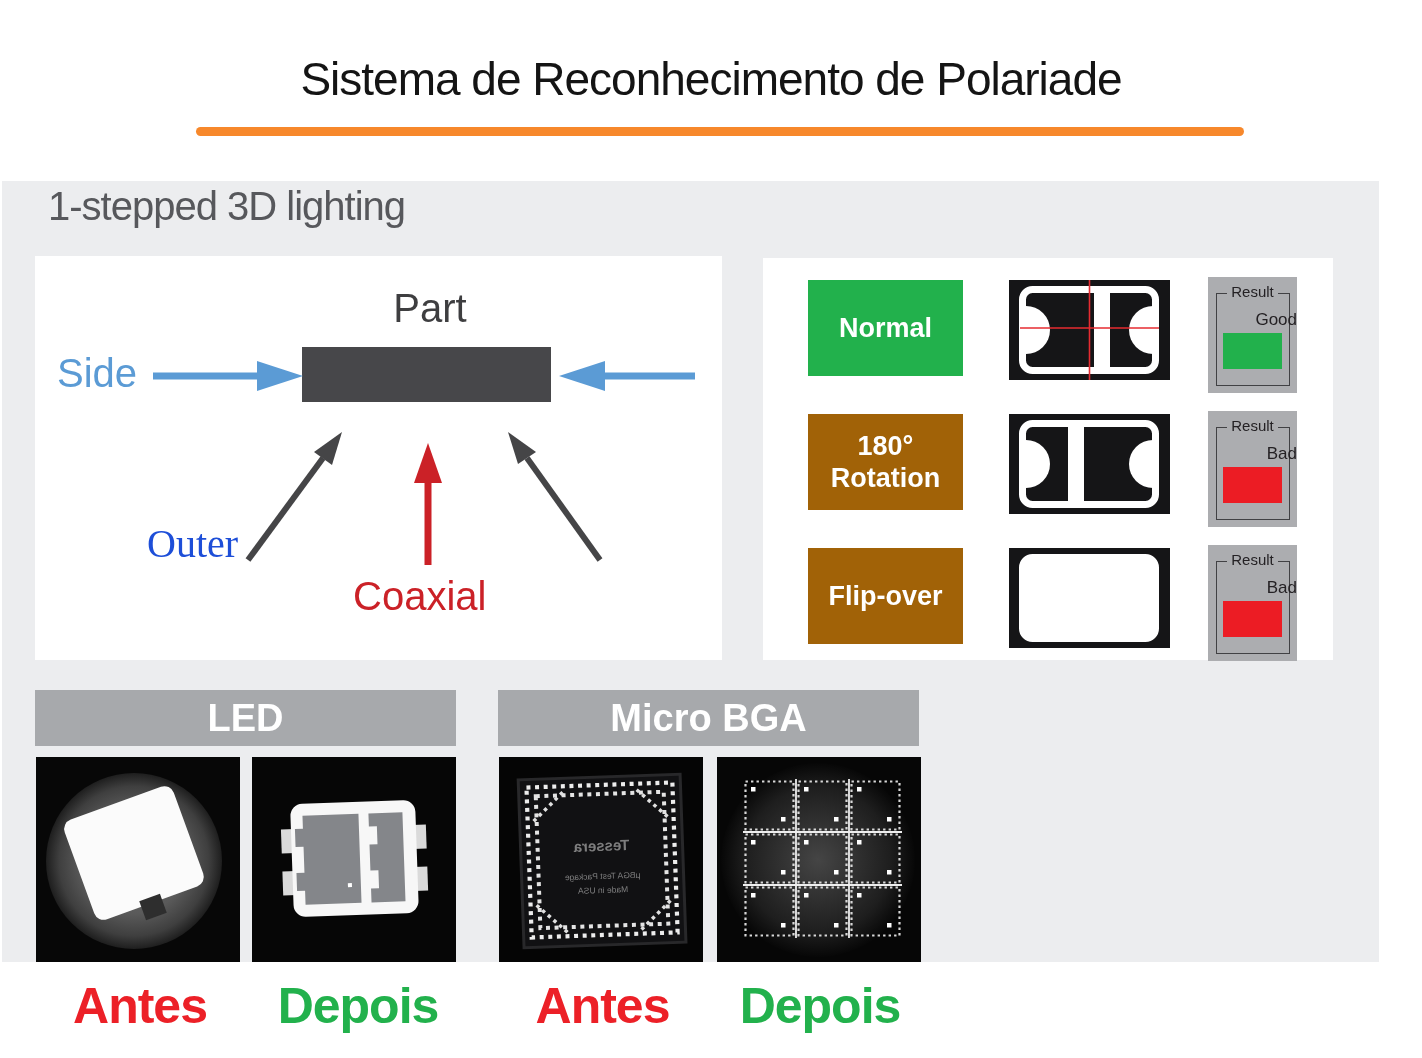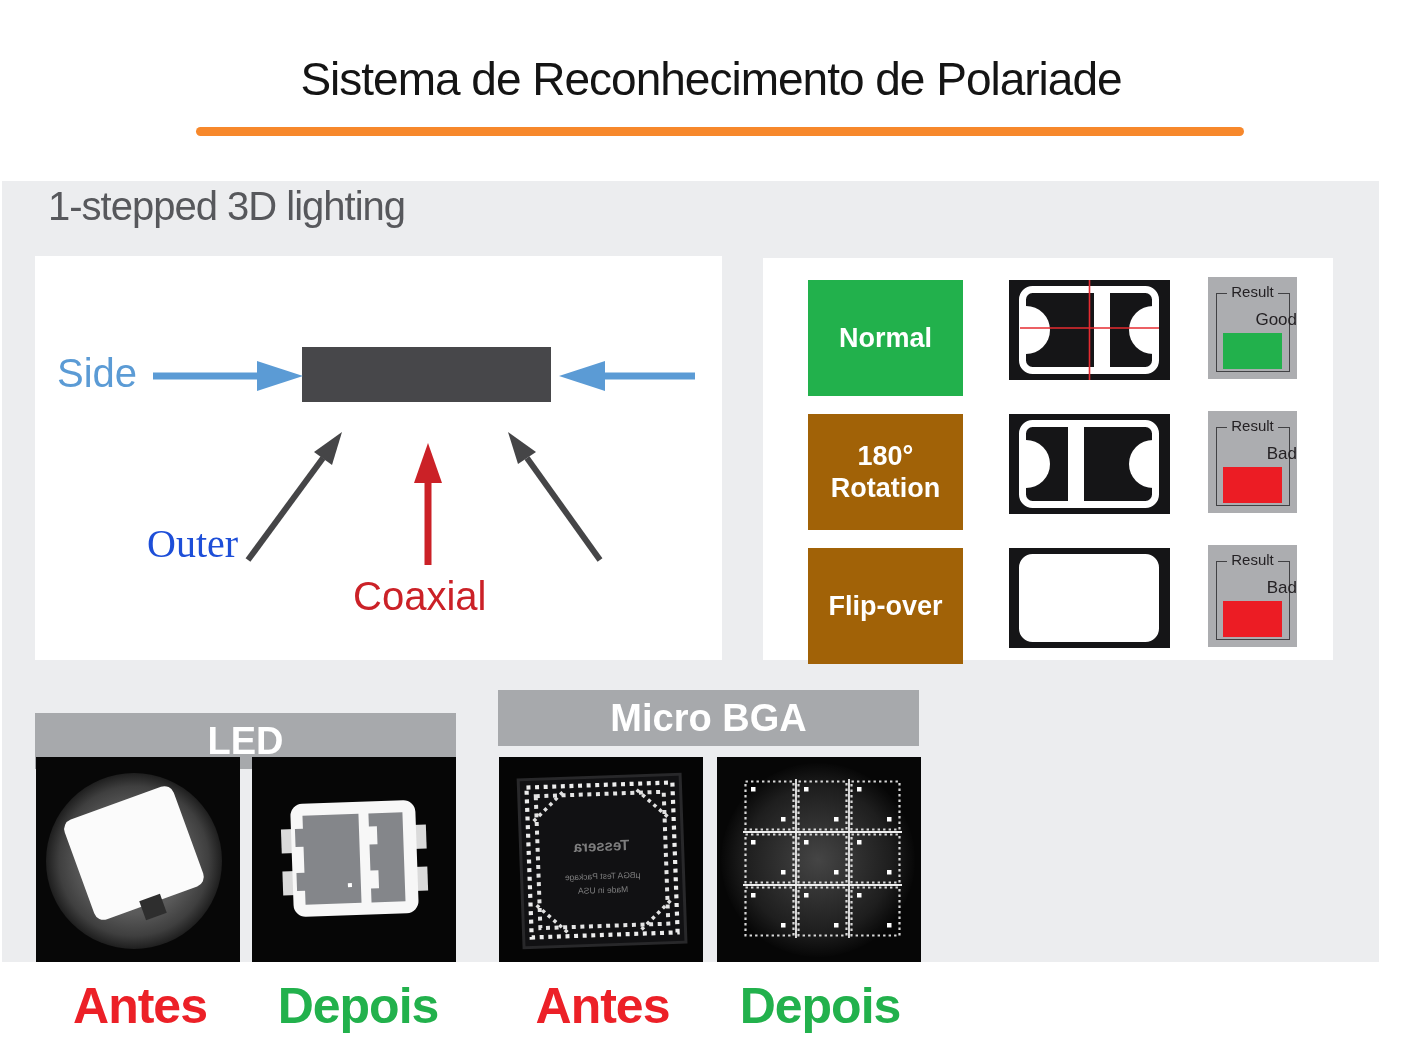--- a/index.html
+++ b/index.html
@@ -21,39 +21,39 @@
   .part-rect{position:absolute;left:267px;top:91px;width:249px;height:55px;background:#47474A;}
   .side-label{position:absolute;left:22px;top:95px;font-size:40px;color:#5B9BD5;}
   .outer-label{position:absolute;left:112px;top:264px;font-size:40px;color:#1d4ed8;font-family:Liberation Serif, serif;}
   .coaxial-label{position:absolute;left:318px;top:318px;font-size:40px;color:#CB2127;}
   .diagram-arrows{position:absolute;left:0;top:0;width:687px;height:404px;}
 
   
   .recog-box{position:absolute;left:763px;top:258px;width:570px;height:402px;background:#fff;}
   .recog-row{position:absolute;left:0;width:570px;height:105px;}
   .row-1{top:20px;} .row-2{top:154px;} .row-3{top:288px;}
-  .btn{position:absolute;left:45px;top:2px;width:155px;height:116px;color:#fff;
+  .btn{position:absolute;left:45px;top:2px;width:155px;height:96px;color:#fff;
        font-weight:bold;font-size:27px;line-height:1.2;display:flex;flex-direction:column;
        align-items:center;justify-content:center;text-align:center;}
   .btn.good{background:#22B14C;} .btn.bad{background:#a16207;}
   .chip-img{position:absolute;left:246px;top:2px;width:161px;height:100px;display:block;}
-  .result-box{position:absolute;left:445px;top:-1px;width:89px;height:102px;background:#ACADB0;}
+  .result-box{position:absolute;left:445px;top:-1px;width:89px;height:116px;background:#ACADB0;}
   .result-frame{position:absolute;left:8px;right:7px;top:16px;bottom:7px;border:1.5px solid #414144;}
   .result-title{position:absolute;top:6px;left:0;width:100%;text-align:center;z-index:2;
                 font-size:15px;color:#242124;}
   .result-title span{background:#ACADB0;padding:0 4px;}
   .result-value{position:absolute;top:33px;left:0;width:100%;text-align:right;z-index:2;
                 font-size:17px;color:#242124;}
   .result-chip{position:absolute;left:15px;top:56px;width:59px;height:36px;z-index:2;}
   .result-chip.good{background:#22B14C;} .result-chip.bad{background:#EC1C24;}
 
   
   .ex-header{position:absolute;top:690px;width:421px;height:56px;background:#A7A9AC;color:#fff;
              font-size:38px;font-weight:bold;display:flex;align-items:center;justify-content:center;}
-  .led-header{left:35px;margin-top:23px;} .bga-header{left:498px;}
+  .led-header{left:35px;} .bga-header{left:498px;}
   .photo{position:absolute;top:757px;width:204px;height:205px;background:#0A0A0A;}
   .photo svg{display:block;width:100%;height:100%;}
   .photo-1{left:36px;} .photo-2{left:252px;} .photo-3{left:499px;} .photo-4{left:717px;}
 
   .ba-label{position:absolute;top:977px;font-size:50px;font-weight:bold;text-align:center;letter-spacing:-1px;}
   .ba-red{color:#EC2027;} .ba-green{color:#22B14C;}
   .ba-1{left:60px;width:160px;} .ba-2{left:263px;width:190px;}
   .ba-3{left:515px;width:175px;} .ba-4{left:725px;width:190px;}
 </style>
 </head>
@@ -61,20 +61,21 @@
 
 <div class="page">
 
   <div class="title">Sistema de Reconhecimento de Polariade</div>
   <div class="orange-bar"></div>
 
   <div class="gray-panel"></div>
   <div class="panel-heading">1-stepped 3D lighting</div>
 
   <div class="diagram-box">
+    <div class="part-label">Part</div>
     <div class="part-rect"></div>
     <svg class="diagram-arrows" viewBox="0 0 687 404">
       <g>
         <line x1="118" y1="120" x2="224" y2="120" stroke="#5B9BD5" stroke-width="7"></line>
         <polygon points="222,105 268,120 222,135" fill="#5B9BD5"></polygon>
       </g>
       <g>
         <line x1="660" y1="120" x2="568" y2="120" stroke="#5B9BD5" stroke-width="7"></line>
         <polygon points="570,105 524,120 570,135" fill="#5B9BD5"></polygon>
       </g>

